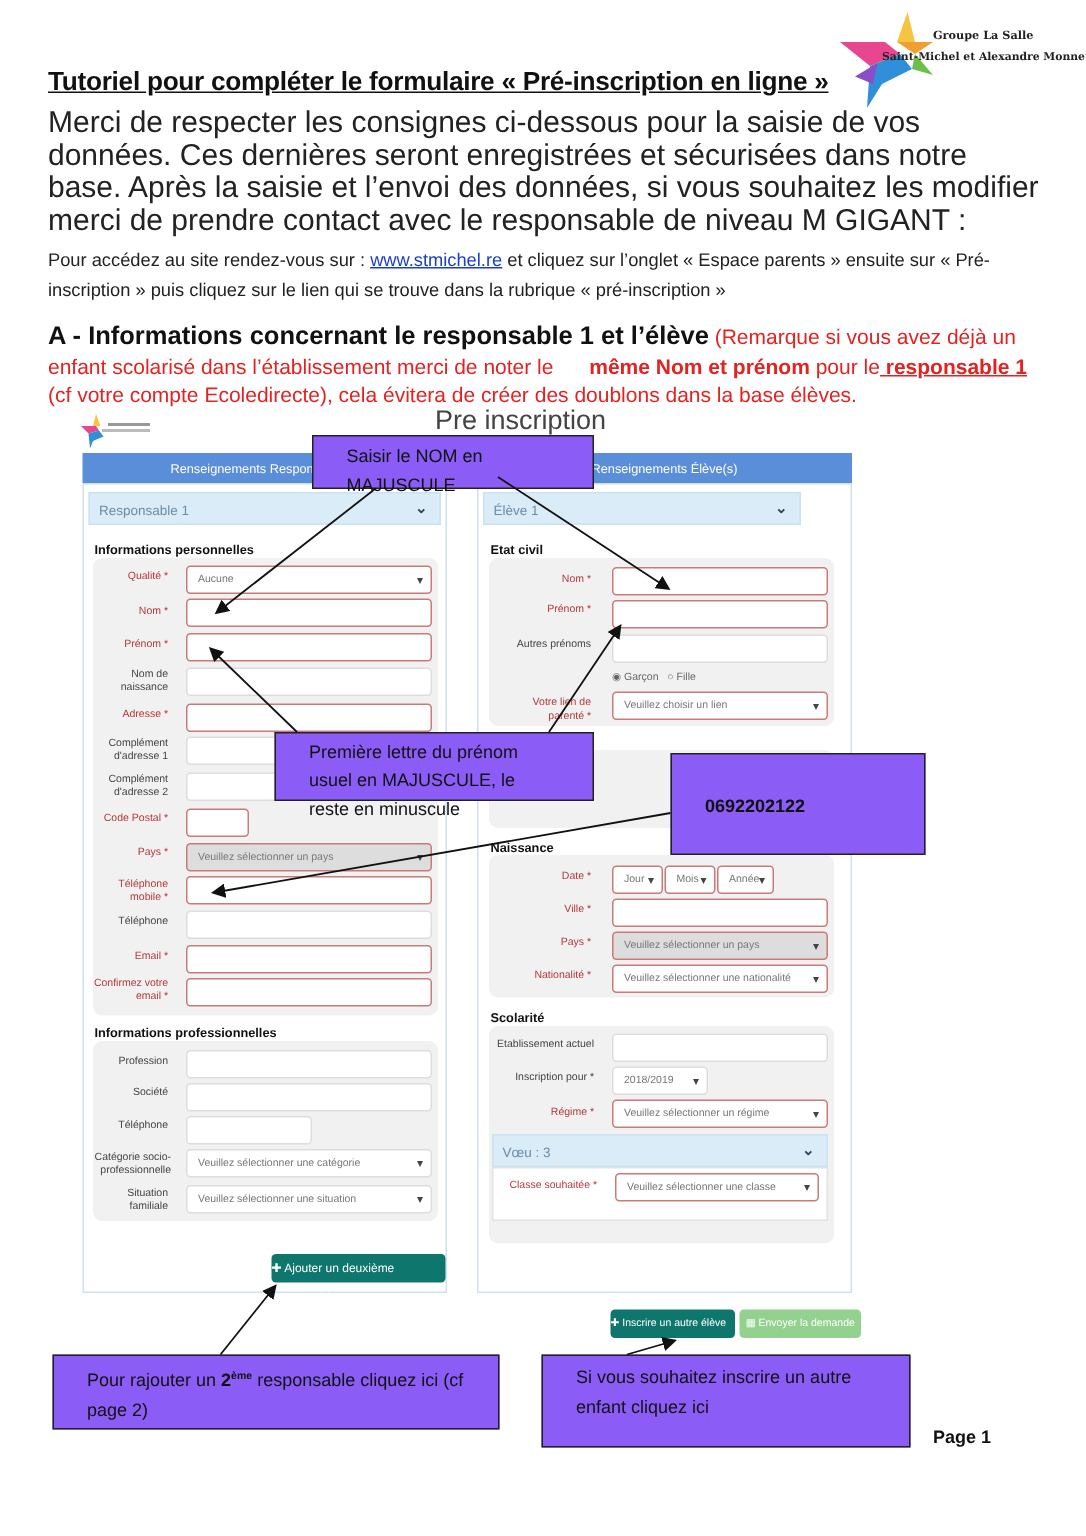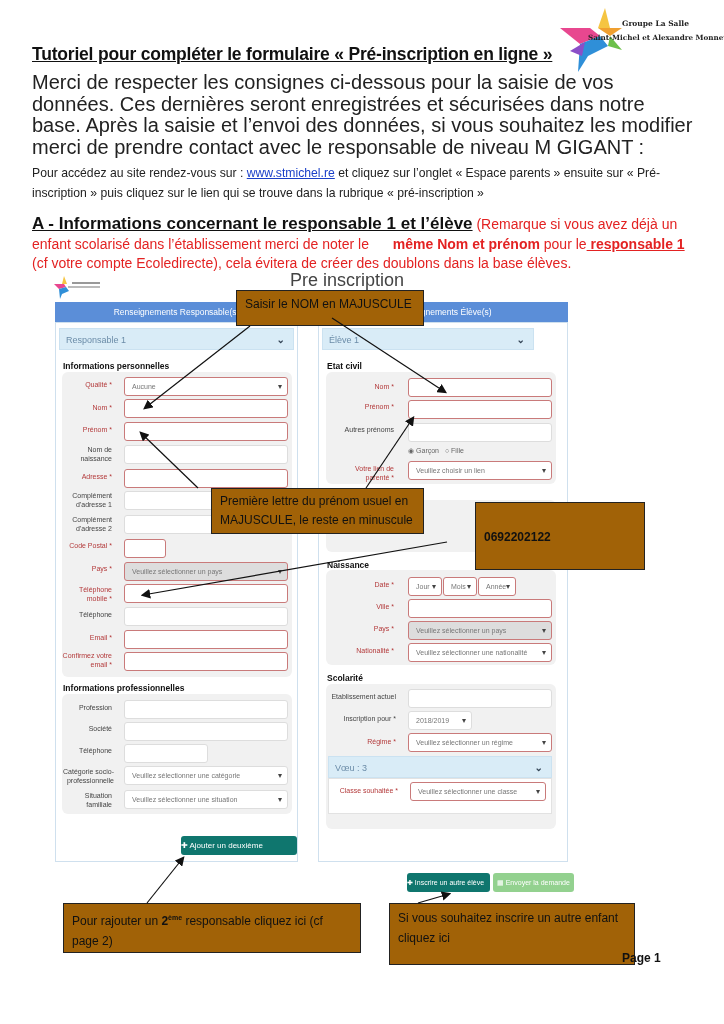--- a/index.html
+++ b/index.html
@@ -11,21 +11,21 @@
   .doc-title { left: 32px; top: 44px; font-size: 17.5px; font-weight: bold; text-decoration: underline; color: #111; letter-spacing: -0.2px; }
   .logo { left: 560px; top: 6px; width: 160px; height: 66px; }
   .logo-text1 { left: 622px; top: 19px; font-family: "DejaVu Serif", serif; font-size: 7.5px; font-weight: bold; color: #222; }
   .logo-text2 { left: 588px; top: 33px; font-family: "DejaVu Serif", serif; font-size: 7.2px; font-weight: bold; color: #222; white-space: nowrap; }
 
   .intro { left: 32px; top: 72px; width: 665px; font-size: 20px; line-height: 21.5px; color: #222; }
   .access { left: 32px; top: 163px; width: 665px; font-size: 12.2px; line-height: 20px; color: #222; }
   .access a { color: #1a3fc8; text-decoration: underline; }
 
   .section-a { left: 32px; top: 214px; width: 670px; font-size: 14px; line-height: 19.5px; color: #e32222; }
-  .section-a .sa-title { color: #111; font-weight: bold; font-size: 17px; text-decoration: underline; }
+  .section-a .sa-title { color: #111; font-weight: bold; font-size: 17px; }
   .section-a b { font-weight: bold; margin-left: 20px; }
   .section-a .u { text-decoration: underline; font-weight: bold; }
 
   
   .mini-logo { left: 54px; top: 274px; width: 52px; height: 26px; }
   .pre-title { left: 290px; top: 270px; font-size: 18px; color: #444; }
 
   .tabbar { left: 55px; top: 302px; width: 513px; height: 20px; background: #5b8ed8; }
   .tab-left { left: 55px; top: 302px; width: 243px; height: 20px; color: #fff; font-size: 8.5px; text-align: center; line-height: 20px; }
   .tab-right { left: 318px; top: 302px; width: 250px; height: 20px; color: #fff; font-size: 8.5px; text-align: center; line-height: 20px; }
@@ -43,21 +43,21 @@
   .lbl { font-size: 7px; color: #444; text-align: right; line-height: 9px; }
   .lbl.req { color: #b3393a; }
   .inp { background: #fff; border: 1px solid #ddd; border-radius: 3px; height: 19px; font-size: 7px; color: #777; padding-left: 7px; line-height: 17px; }
   .inp.req { border-color: #c97a7a; }
   .inp.grey { background: #ddd; border-color: #c97a7a; }
   .sel::after { content: "▾"; position: absolute; right: 5px; top: 0; font-size: 8px; color: #444; }
 
   .btn-blue { background: #0f766e; color: #fff; font-size: 8px; border-radius: 3px; text-align: left; }
   .btn-green { background: #93d18f; color: #fff; font-size: 8px; border-radius: 3px; text-align: center; }
 
-  .callout { background: #a16207; border: 1px solid #222; font-size: 12px; color: #111; line-height: 19px; padding: 4px 8px; margin-left: 28px; }
+  .callout { background: #8b5cf6; border: 1px solid #222; font-size: 12px; color: #111; line-height: 19px; padding: 4px 22px; }
   .page-num { left: 622px; top: 951px; font-size: 12px; font-weight: bold; color: #111; }
 
   svg.arrows { position: absolute; left: 0; top: 0; width: 724px; height: 1024px; pointer-events: none; }
 </style>
 </head>
 <body>
 
 <div class="abs doc-title">Tutoriel pour compléter le formulaire « Pré-inscription en ligne »</div>
 
 <svg class="abs logo" viewBox="0 0 160 66">

